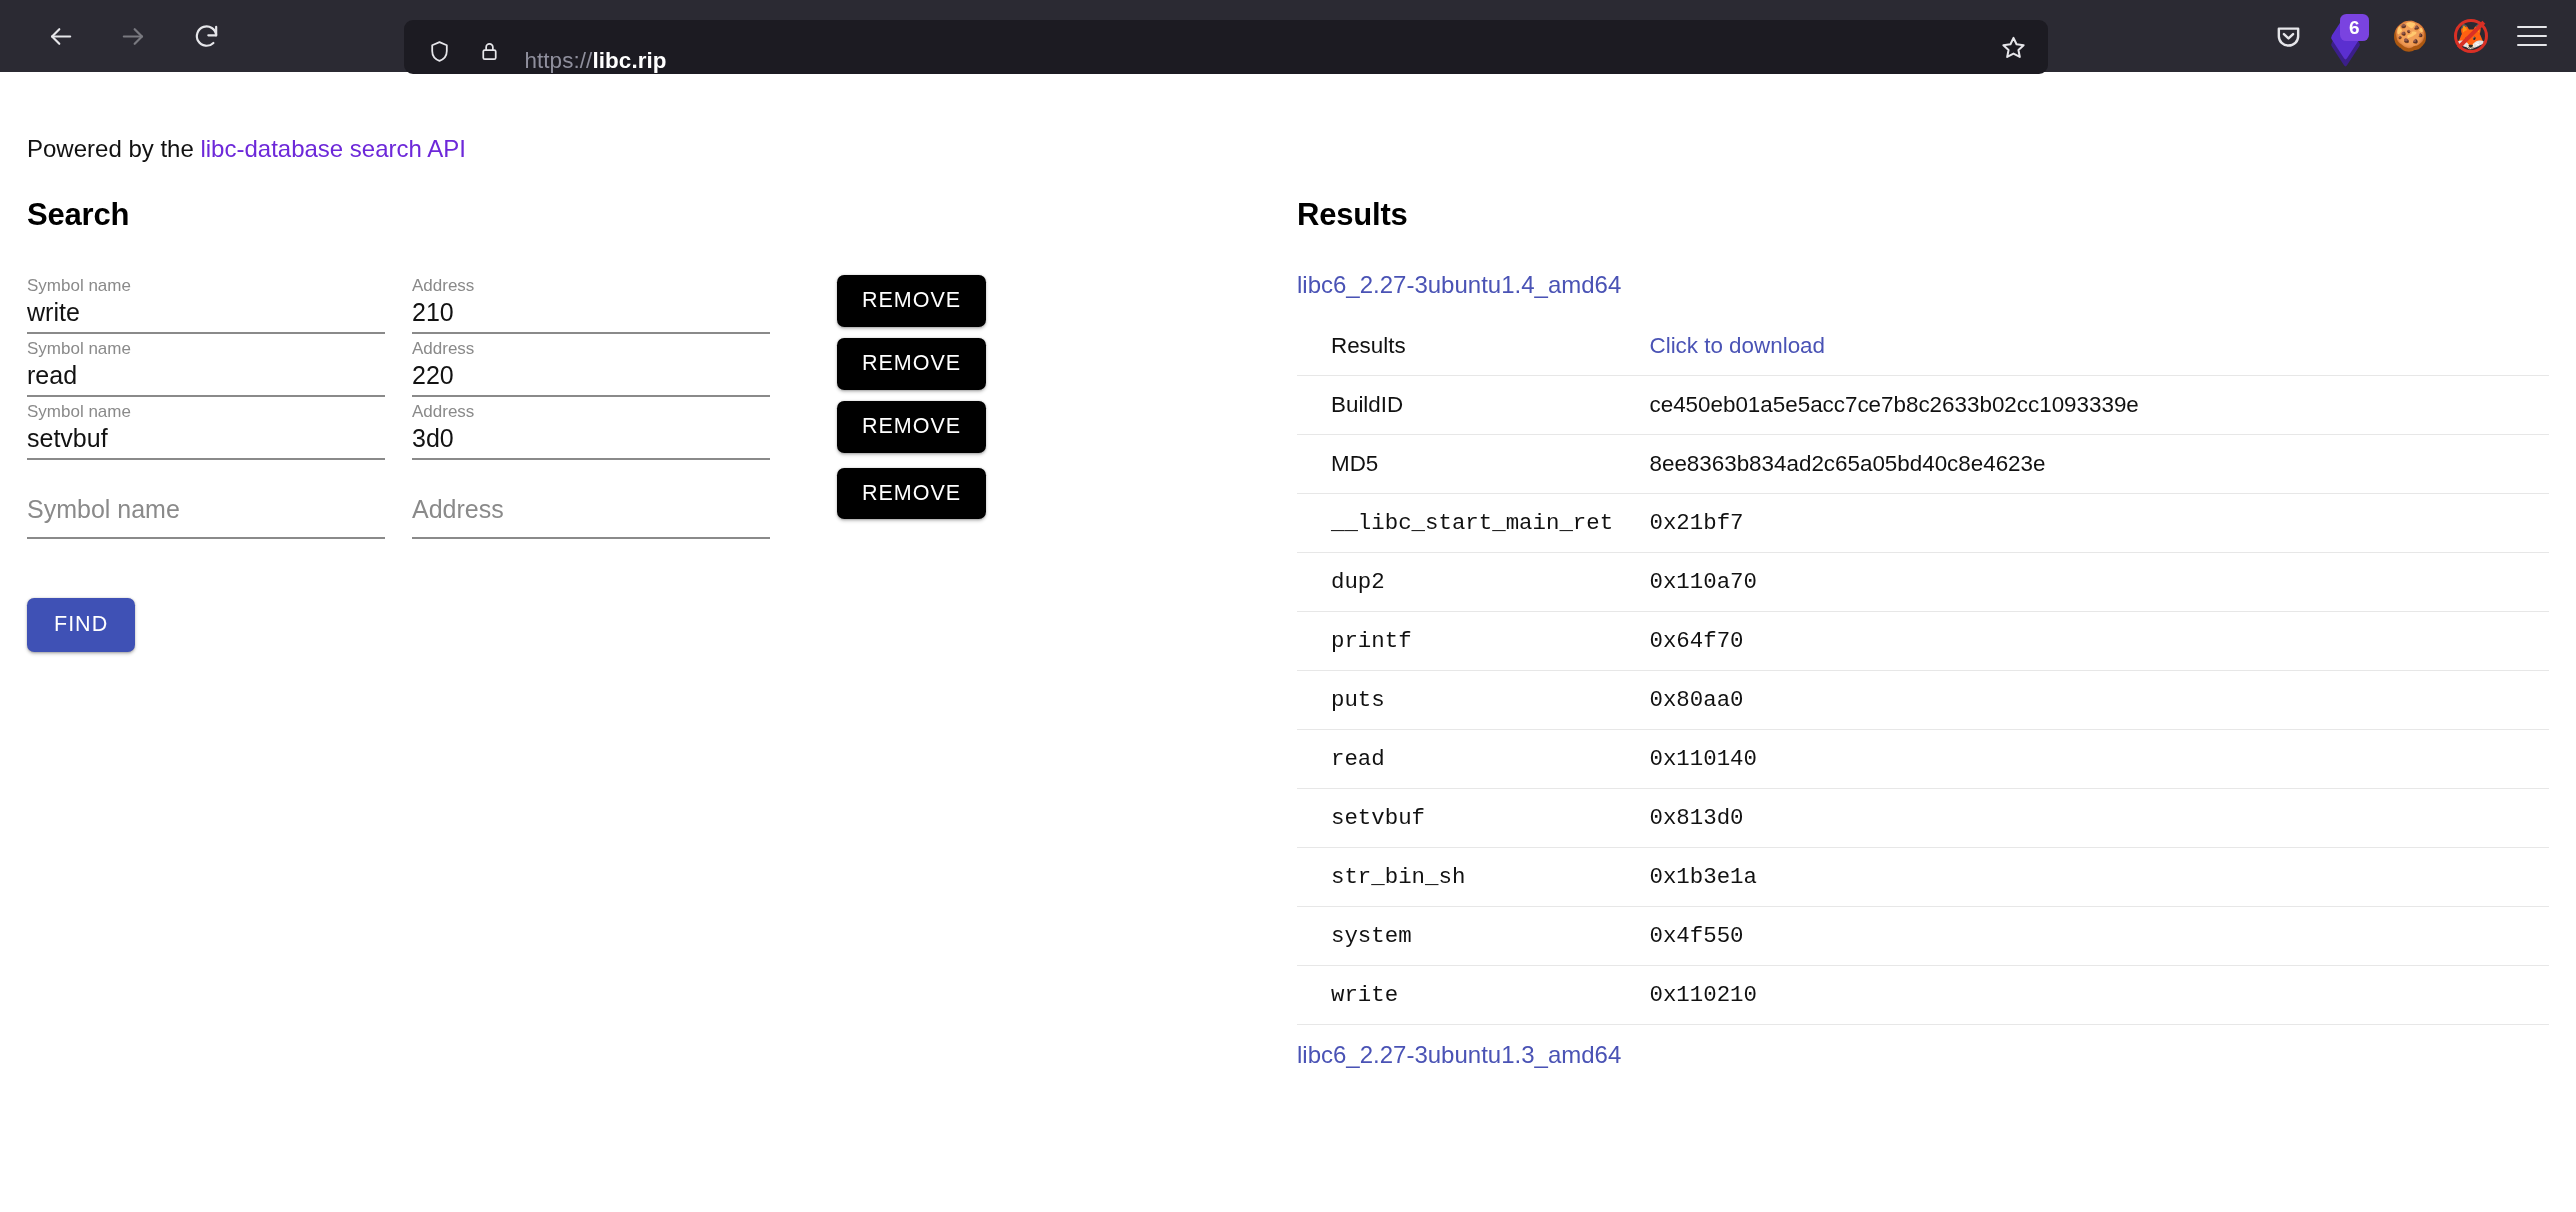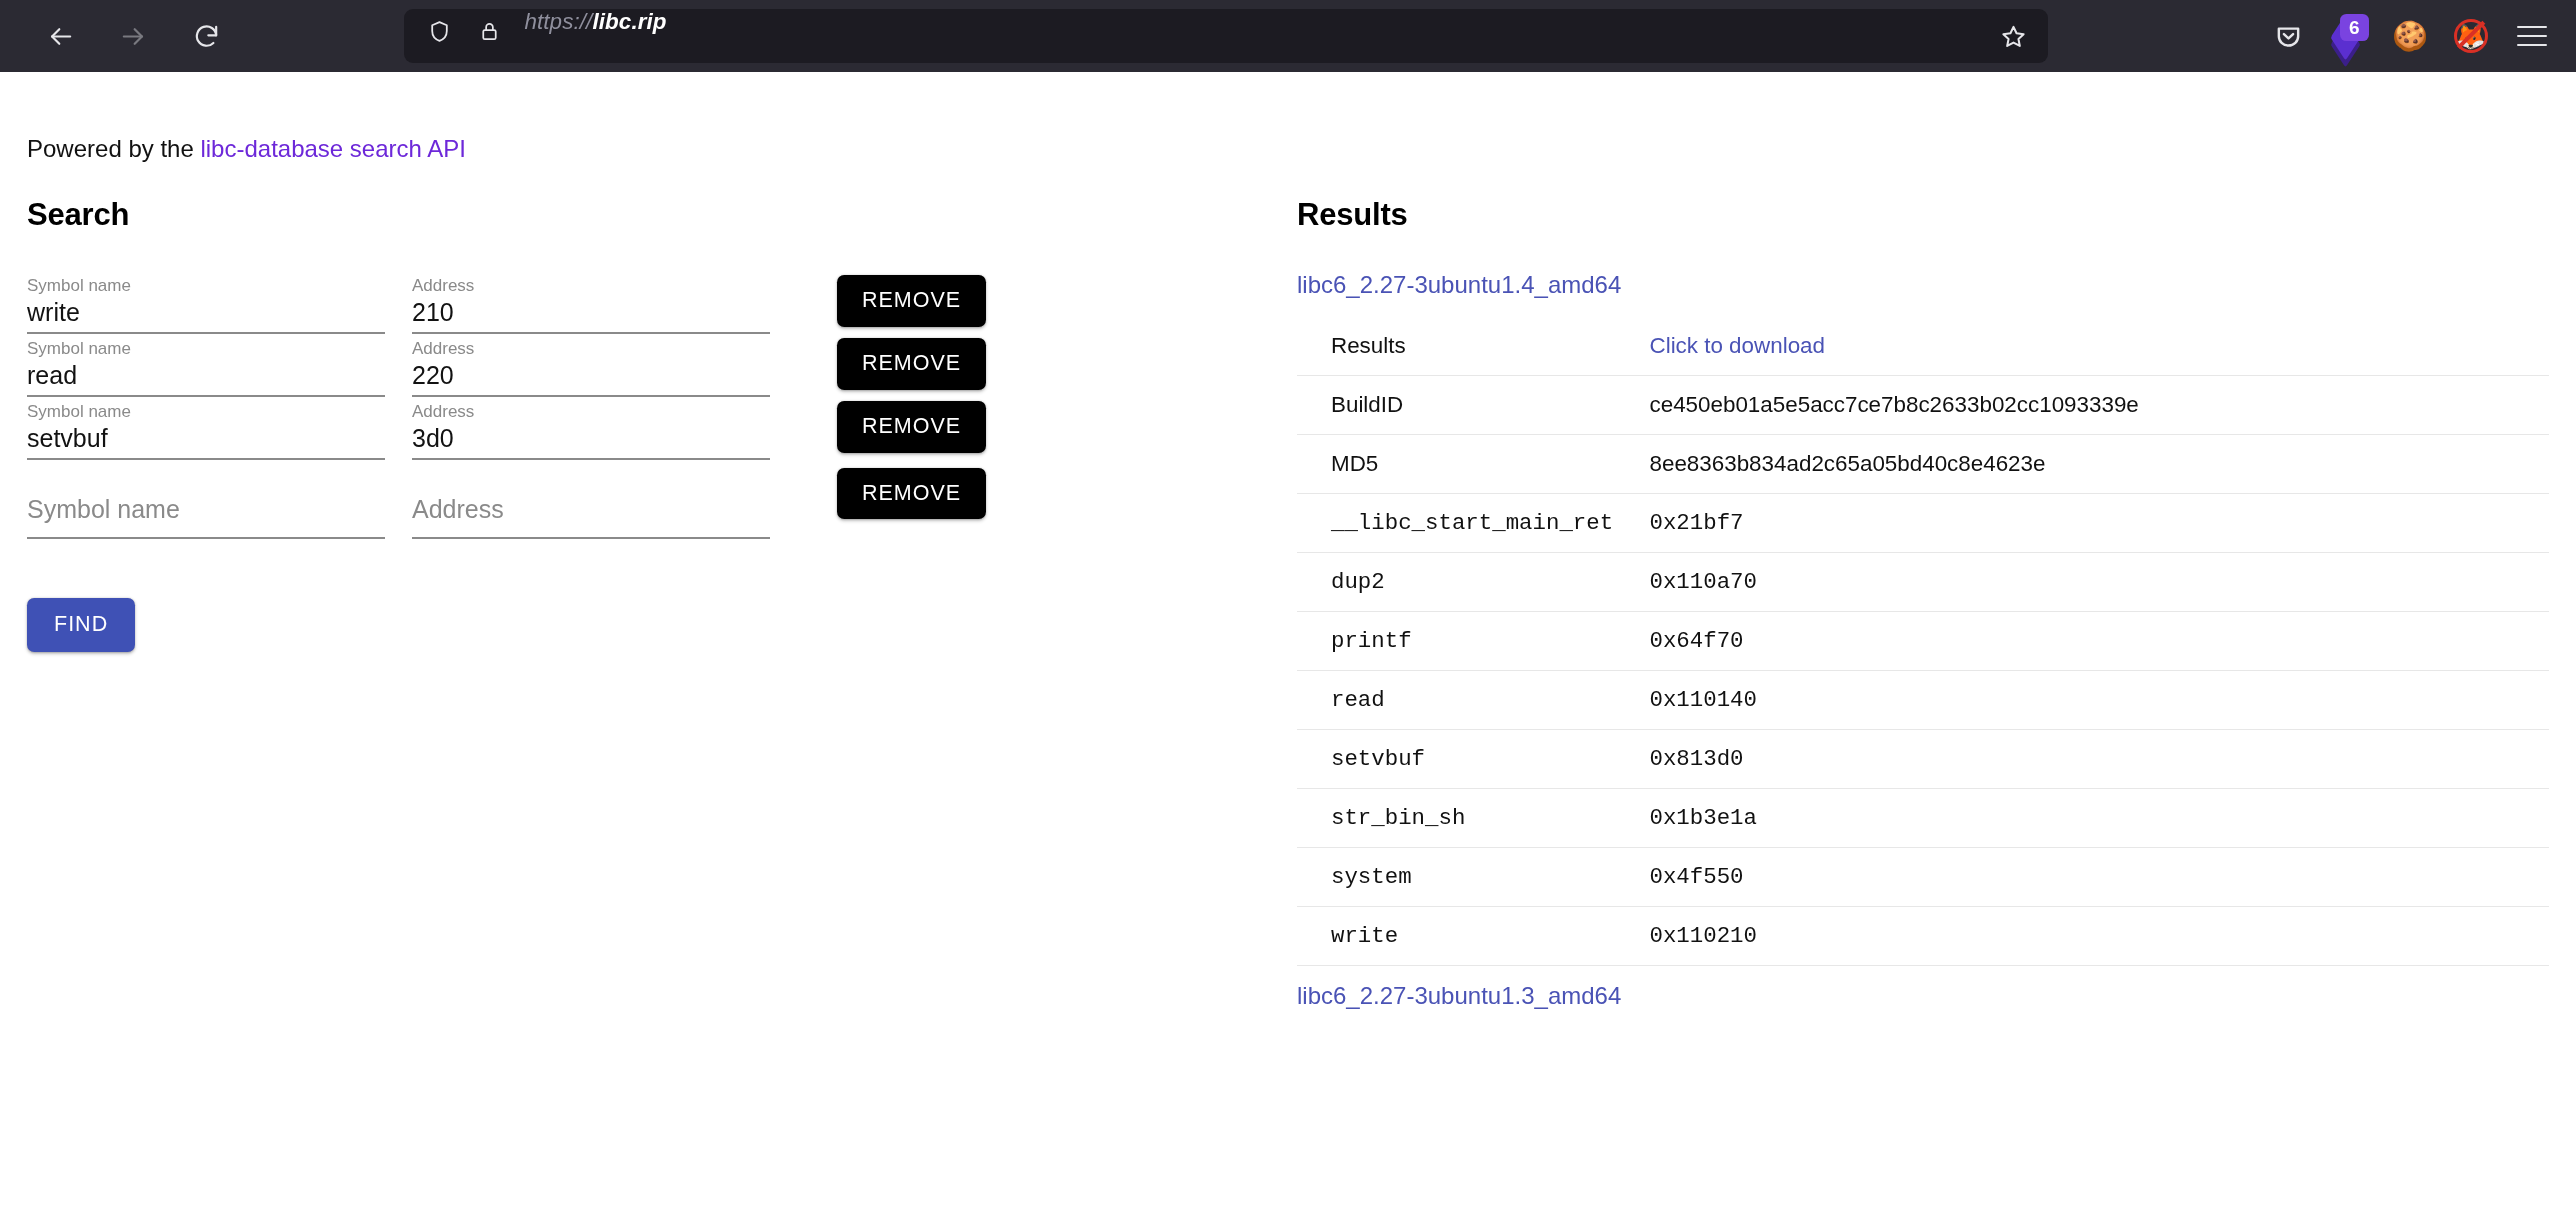--- a/index.html
+++ b/index.html
@@ -23,28 +23,27 @@
   .nav-btn {
     width: 50px; height: 50px;
     display: flex; align-items: center; justify-content: center;
     border-radius: 7.2px;
   }
   .nav-btn svg { display: block; }
   .nav-btn.disabled { opacity: 0.42; }
 
   .urlbar {
     position: absolute;
-    left: 404px; top: 9px;
+    left: 404px; top: 20px;
     width: 1644px; height: 54px;
     background: #1c1b22;
     border-radius: 9px;
     display: flex;
-    align-items: flex-start;
+    align-items: flex-end;
     padding: 0 12.5px;
-    font-style: italic;
   }
   .urlbar-icons { display: flex; align-items: center; gap: 5.4px; }
   .ub-icon {
     width: 45px; height: 45px;
     display: flex; align-items: center; justify-content: center;
   }
   .url-text {
     margin-left: 12.5px;
     font-size: 22.4px;
     color: #ffffff;
@@ -422,20 +421,24 @@
         </tr>
         <tr class="mono">
           <td class="k">dup2</td>
           <td class="v">0x110a70</td>
         </tr>
         <tr class="mono">
           <td class="k">printf</td>
           <td class="v">0x64f70</td>
         </tr>
         <tr class="mono">
+          <td class="k">puts</td>
+          <td class="v">0x80aa0</td>
+        </tr>
+        <tr class="mono">
           <td class="k">read</td>
           <td class="v">0x110140</td>
         </tr>
         <tr class="mono">
           <td class="k">setvbuf</td>
           <td class="v">0x813d0</td>
         </tr>
         <tr class="mono">
           <td class="k">str_bin_sh</td>
           <td class="v">0x1b3e1a</td>

